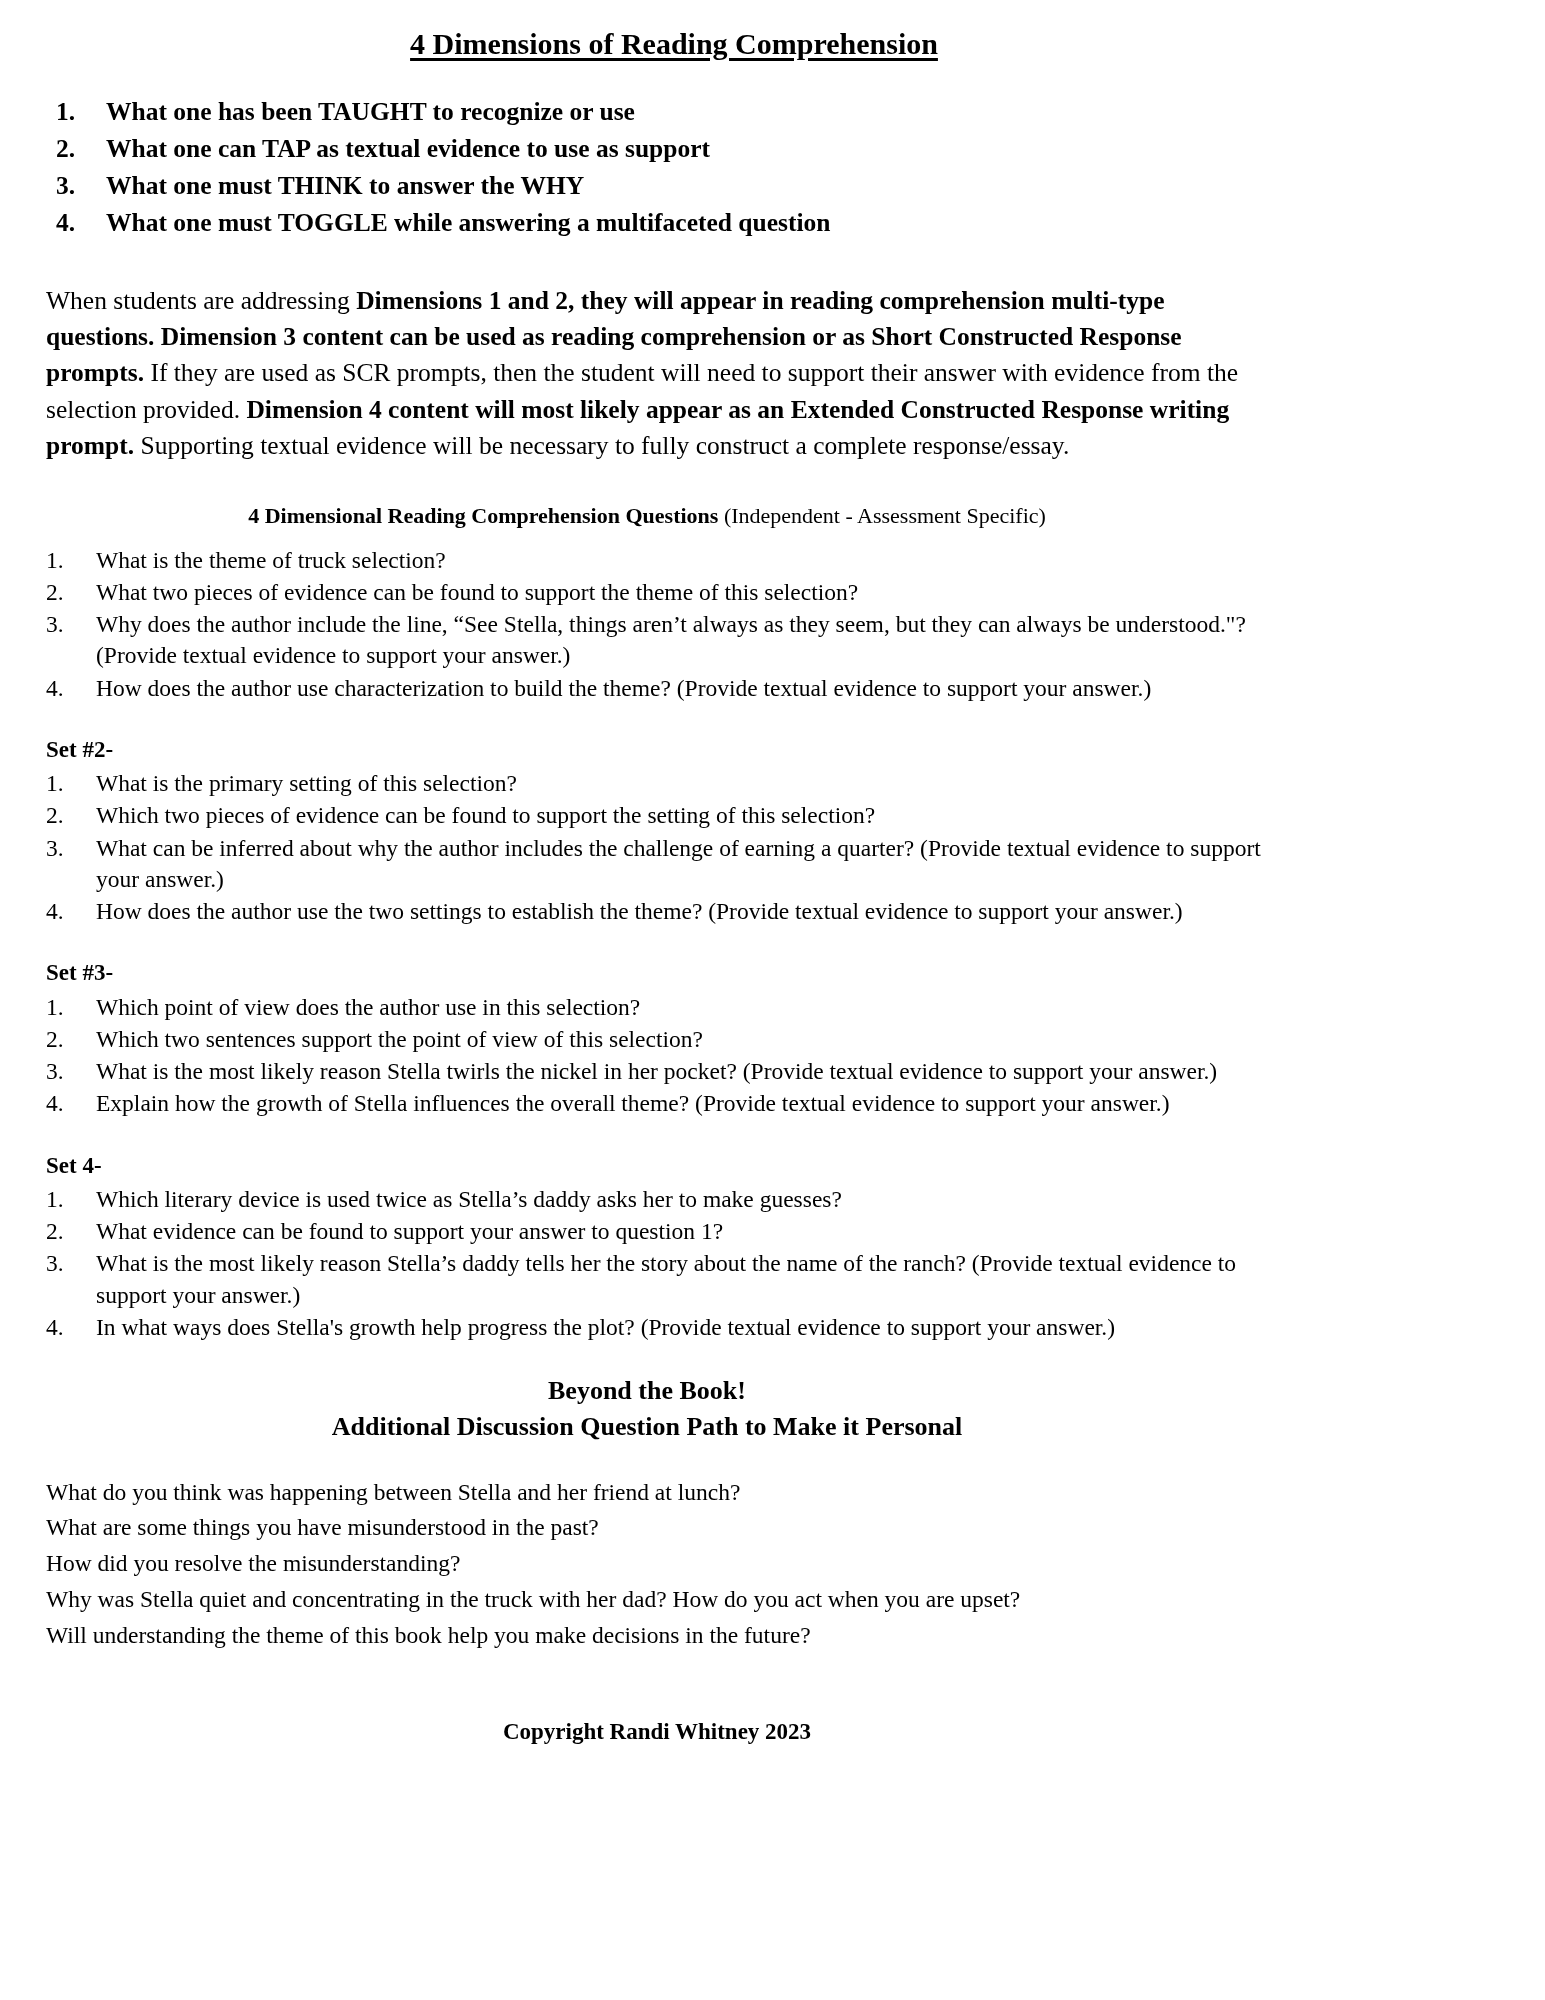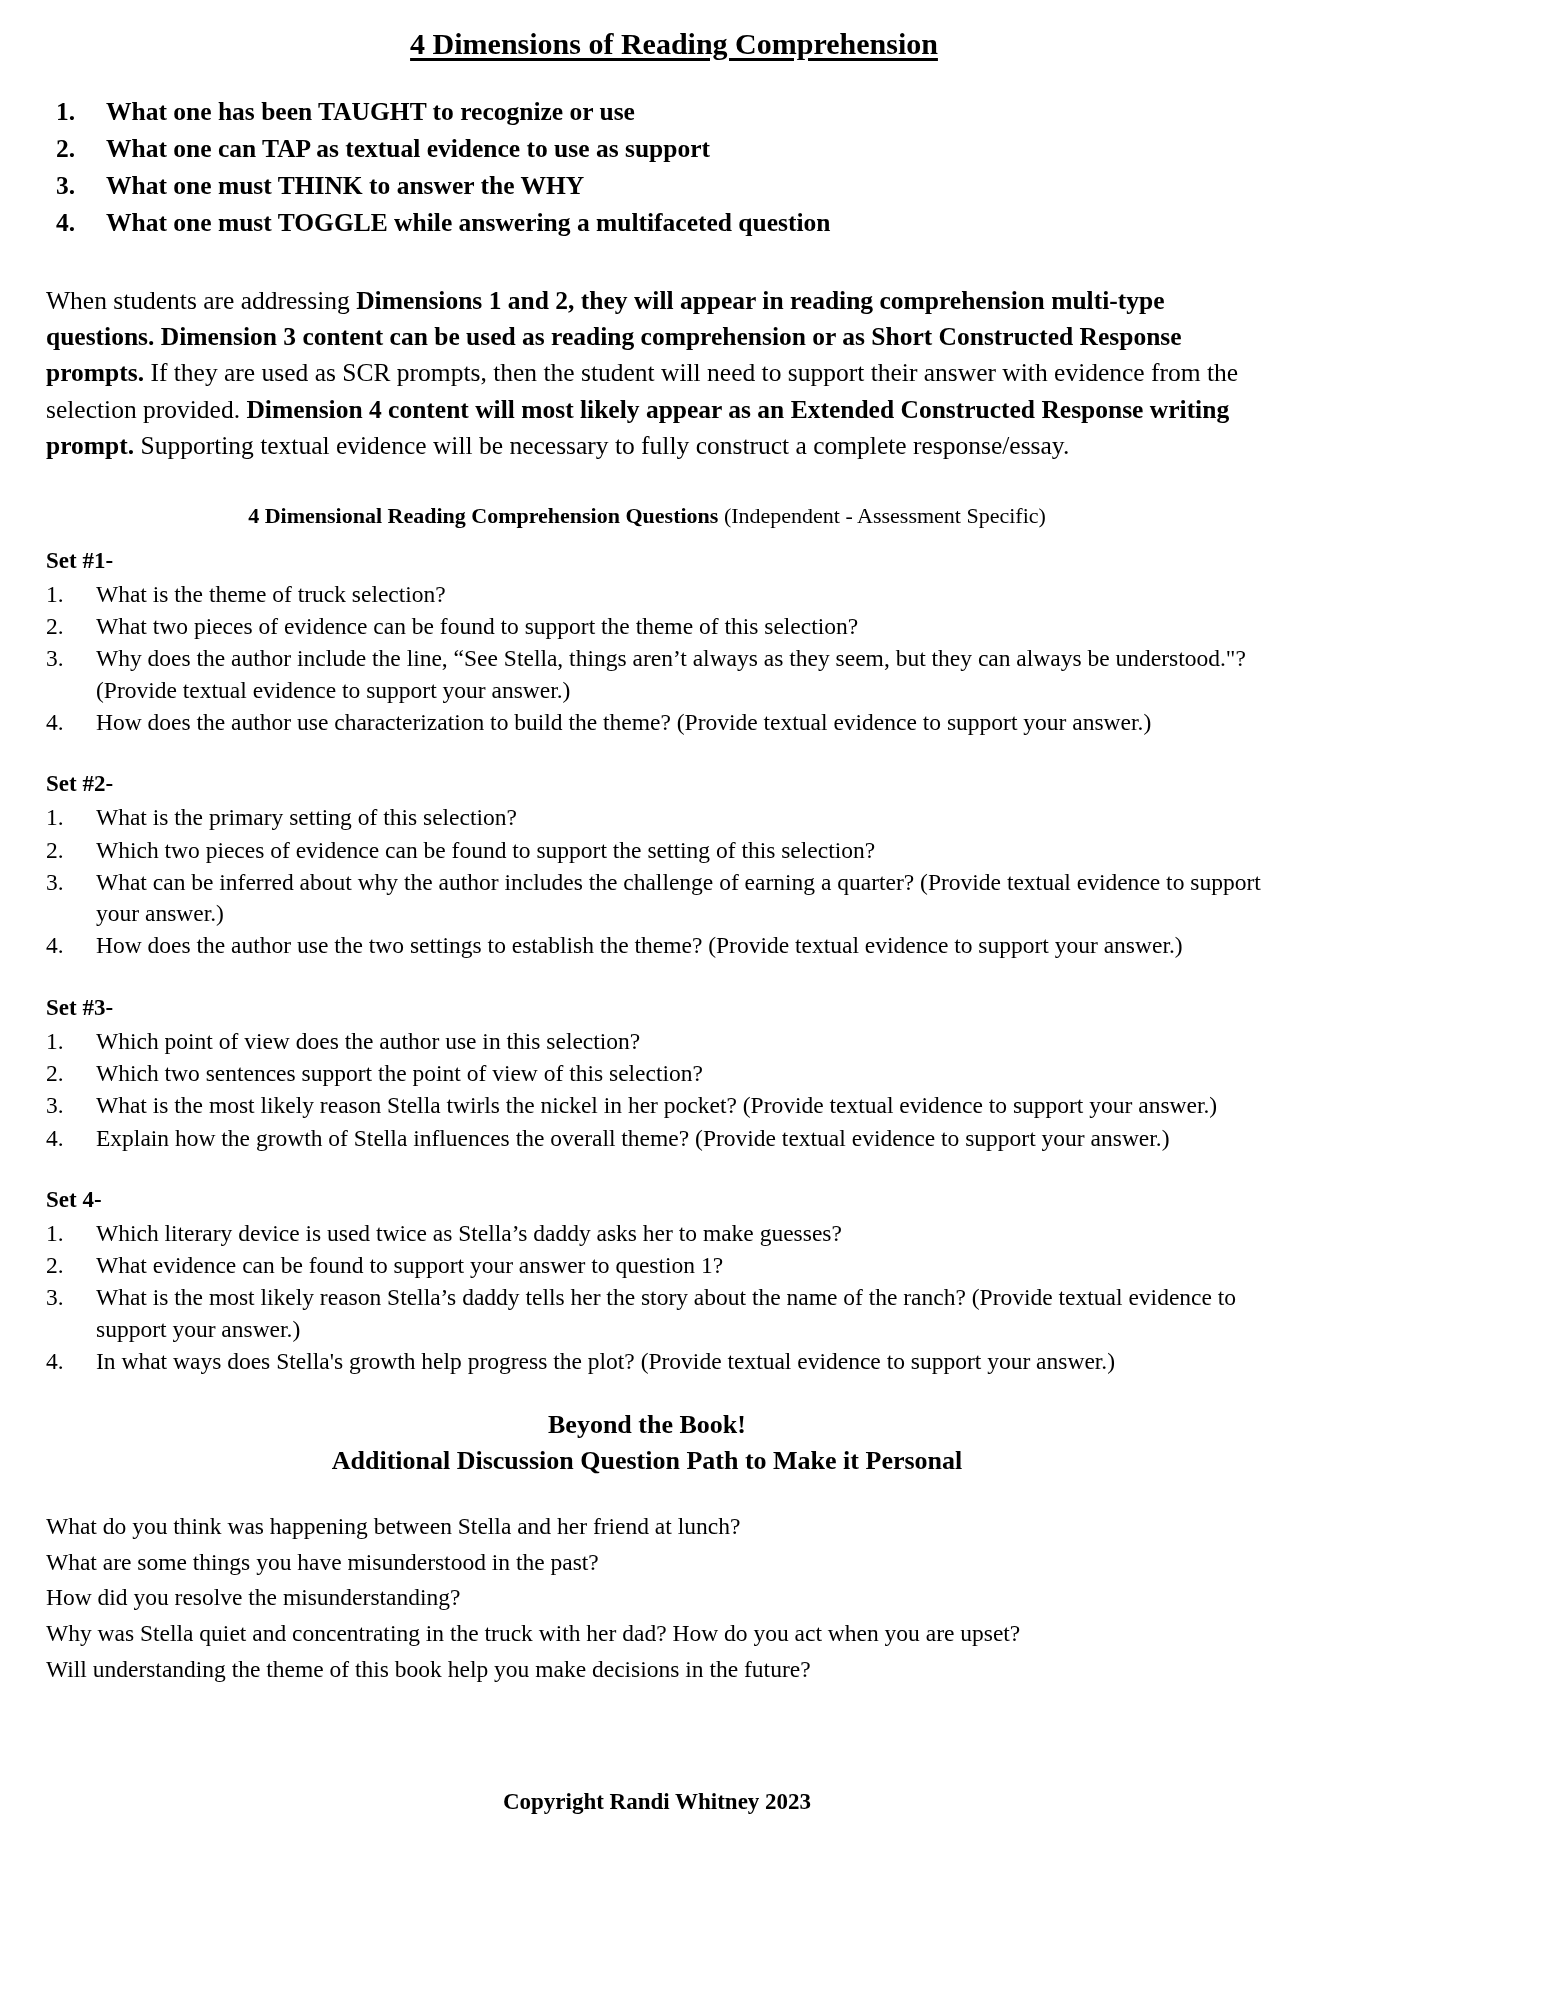--- a/index.html
+++ b/index.html
@@ -132,21 +132,21 @@
   .discussion-item {
     font-size: 23.5px;
     line-height: 1.52;
   }
 
   
   .footer {
     text-align: center;
     font-weight: bold;
     font-size: 23px;
-    margin-top: 101px;
+    margin-top: 66px;
     padding-right: 34px;
   }
 </style>
 </head>
 <body>
 
 <div class="page">
 
   <h1 class="doc-title"><span>4 Dimensions of Reading Comprehension</span></h1>
 
@@ -167,21 +167,20 @@
       <span class="dim-num">4.</span>
       <span class="dim-text">What one must TOGGLE while answering a multifaceted question</span>
     </li>
   </ul>
 
   <p class="intro-para"><span>When students are addressing </span><span class="b">Dimensions 1 and 2, they will appear in reading comprehension multi-type questions. Dimension 3 content can be used as reading comprehension or as Short Constructed Response prompts.</span><span> If they are used as SCR prompts, then the student will need to support their answer with evidence from the selection provided. </span><span class="b">Dimension 4 content will most likely appear as an Extended Constructed Response writing prompt.</span><span> Supporting textual evidence will be necessary to fully construct a complete response/essay.</span></p>
 
   <div class="section-heading"><span class="bold-part">4 Dimensional Reading Comprehension Questions</span><span> (Independent - Assessment Specific)</span></div>
 
   <div class="set-block">
-    <div class="set-label">Set #1-</div>
     <ol class="q-list">
       <li class="q-item">
         <span class="q-num">1.</span>
         <span class="q-text">What is the theme of truck selection?</span>
       </li>
       <li class="q-item">
         <span class="q-num">2.</span>
         <span class="q-text">What two pieces of evidence can be found to support the theme of this selection?</span>
       </li>
       <li class="q-item">

